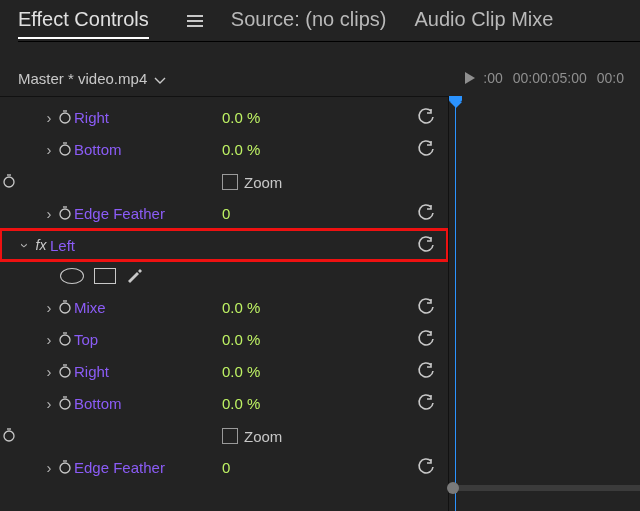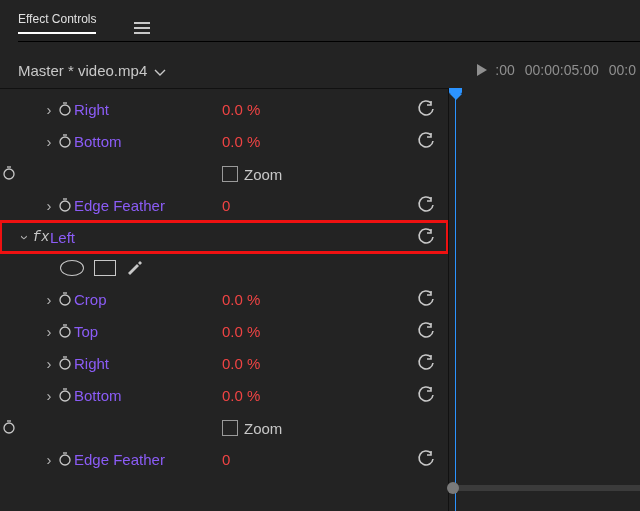--- a/index.html
+++ b/index.html
@@ -1,45 +1,45 @@
 <!DOCTYPE html>
 <html><head>
 <meta charset="utf-8">
 <style>
   html,body{margin:0;padding:0;background:#232323;color:#c8c8c8;font-family:"Segoe UI",Arial,sans-serif;font-size:15px;width:640px;height:511px;overflow:hidden}
   .wrap{display:flex;flex-direction:column;height:100%}
   
-  .tabbar{display:flex;align-items:flex-end;gap:28px;padding:0 18px 0 18px;height:34px;font-size:12px;color:#b9b9b9}
+  .tabbar{display:flex;align-items:flex-start;gap:28px;padding:8px 18px 0 18px;height:34px;font-size:20px;color:#b9b9b9}
   .tabbar .tab{cursor:default}
   .tabbar .active{color:#e0e0e0}
   .tab-active-wrap{display:flex;flex-direction:column}
   .tab-underline{height:2px;background:#fff;margin-top:6px}
   .divider{position:absolute;top:41px;left:18px;right:0;height:1px;background:#000}
   
-  .hdr{display:flex;align-items:center;height:36px;padding:18px 4px 0 18px;font-size:15px}
+  .hdr{display:flex;align-items:center;height:36px;padding:18px 16px 0 18px;font-size:15px}
   .hdr .master{color:#c8c8c8}
   .hdr .dd{display:inline-block;margin:0 8px;color:#c8c8c8}
   .hdr .clip{color:#2b93ff}
   .hdr .play{margin-left:auto;margin-right:8px;color:#888}
   .timeruler{display:flex;gap:10px;color:#8f8f8f;font-size:14px;white-space:nowrap}
   
   .body{display:flex;flex:1;overflow:hidden}
   .left{border-top:1px solid #111;flex:0 0 448px;padding:4px 0 0 0;overflow:hidden}
   .right{flex:1;position:relative;border-left:1px solid #111}
   .right .track{position:absolute;left:0;right:0;bottom:20px;height:6px;background:#3b3b3b}
   .right .thumb{position:absolute;left:-2px;bottom:17px;width:12px;height:12px;background:#7a7a7a;border-radius:50%}
   .right .playhead{position:absolute;left:6px;top:-3px;bottom:0;width:1px;background:#2b93ff}
   .right .playhead:before{content:"";position:absolute;top:-2px;left:-6px;width:13px;height:11px;background:#2b93ff;border-radius:2px}
   .right .playhead:after{content:"";position:absolute;top:9px;left:-5px;width:0;height:0;border-left:6px solid transparent;border-right:6px solid transparent;border-top:6px solid #2b93ff}
   
   .row{display:flex;align-items:center;height:32px}
   .tw{width:14px;color:#b5b5b5;text-align:center}
   .stop{width:18px;height:18px;display:inline-flex;align-items:center;justify-content:center;color:#c8c8c8;font-size:14px}
   .lbl{color:#8b5cf6}
-  .val{color:#ef4444;position:absolute;left:222px}
+  .val{color:#bef264;position:absolute;left:222px}
   .reset{margin-left:auto;margin-right:14px;color:#c8c8c8}
   .row{position:relative}
   .chk{width:14px;height:14px;border:1px solid #9a9a9a;display:inline-block;margin-right:6px;position:relative;top:2px}
   .icon-svg{display:inline-block;vertical-align:middle}
   .fxRow{outline:3px solid #e11; outline-offset:-2px;}
   .shape-row{display:flex;align-items:center;padding-left:60px;height:30px;gap:10px;color:#c8c8c8}
   .shape-row .ellipse{width:22px;height:14px;border:1.5px solid #c8c8c8;border-radius:50%}
   .shape-row .rect{width:20px;height:14px;border:1.5px solid #c8c8c8}
   .menuico{margin-left:10px;color:#c8c8c8}
   .indent1{padding-left:42px}
@@ -57,20 +57,22 @@
       <span class="tab active">Effect Controls</span>
       <div class="tab-underline"></div>
     </div>
     <span class="menuico">
       <svg class="icon-svg" width="16" height="12">
           <line x1="0" y1="1" x2="16" y2="1" stroke="#c8c8c8" stroke-width="2"></line>
           <line x1="0" y1="6" x2="16" y2="6" stroke="#c8c8c8" stroke-width="2"></line>
           <line x1="0" y1="11" x2="16" y2="11" stroke="#c8c8c8" stroke-width="2"></line>
         </svg>
     </span>
+    <span class="tab">Source: (no clips)</span>
+    <span class="tab">Audio Clip Mixe</span>
   </div>
   <div class="divider"></div>
 
   <div class="hdr">
     <span class="master">Master * video.mp4</span>
     <span class="dd">
       <svg width="10" height="6">
           <polyline points="0,0 5,5 10,0" fill="none" stroke="#c8c8c8" stroke-width="1.4"></polyline>
         </svg>
     </span>
@@ -143,21 +145,21 @@
         <span class="val">0</span>
         <span class="reset"><svg width="16" height="16">
               <path d="M13 3 A7 7 0 1 0 15 9" fill="none" stroke="#c8c8c8" stroke-width="1.6"></path>
               <polyline points="13,1 13,5 9,5" fill="none" stroke="#c8c8c8" stroke-width="1.6"></polyline>
             </svg></span>
       </div>
 
       <div class="row effectHead fxRow">
         <span class="tw" style="transform:rotate(90deg);">›</span>
         <span class="stop">
-            <i style="font-style:italic;font-family:Liberation Mono, monospace;">fx</i>
+            <i style="font-style:italic;font-family:Liberation Sans, sans-serif;">fx</i>
           </span>
         <span class="lbl">Left</span>
         <span class="reset"><svg width="16" height="16">
               <path d="M13 3 A7 7 0 1 0 15 9" fill="none" stroke="#c8c8c8" stroke-width="1.6"></path>
               <polyline points="13,1 13,5 9,5" fill="none" stroke="#c8c8c8" stroke-width="1.6"></polyline>
             </svg></span>
       </div>
 
       <div class="shape-row">
         <span class="ellipse"></span>
@@ -171,21 +173,21 @@
       </div>
 
       <div class="row indent1">
         <span class="tw">›</span>
         <span class="stop">
             <svg width="14" height="14">
               <circle cx="7" cy="8" r="5" fill="none" stroke="#c8c8c8" stroke-width="1.3"></circle>
               <line x1="5" y1="1" x2="9" y2="1" stroke="#c8c8c8" stroke-width="1.3"></line>
             </svg>
           </span>
-        <span class="lbl">Crop</span>
+        <span class="lbl">Mixe</span>
         <span class="val">0.0 %</span>
         <span class="reset"><svg width="16" height="16">
               <path d="M13 3 A7 7 0 1 0 15 9" fill="none" stroke="#c8c8c8" stroke-width="1.6"></path>
               <polyline points="13,1 13,5 9,5" fill="none" stroke="#c8c8c8" stroke-width="1.6"></polyline>
             </svg></span>
       </div>
       <div class="row indent1">
         <span class="tw">›</span>
         <span class="stop">
             <svg width="14" height="14">

